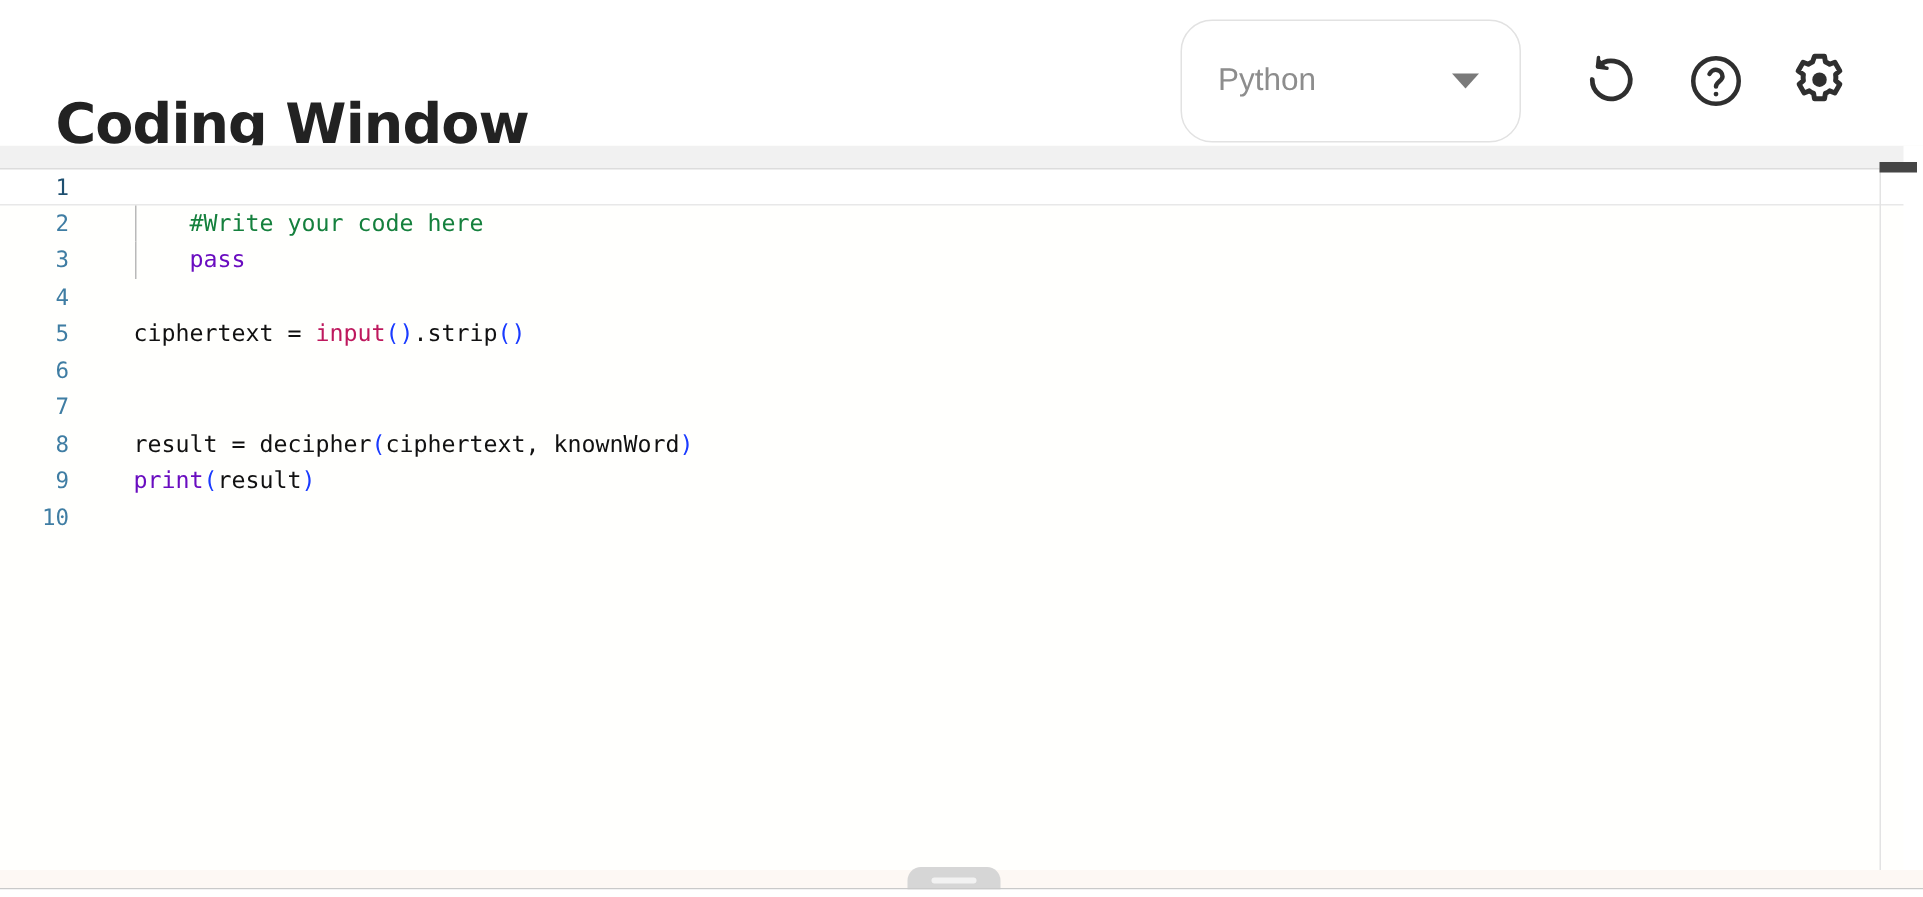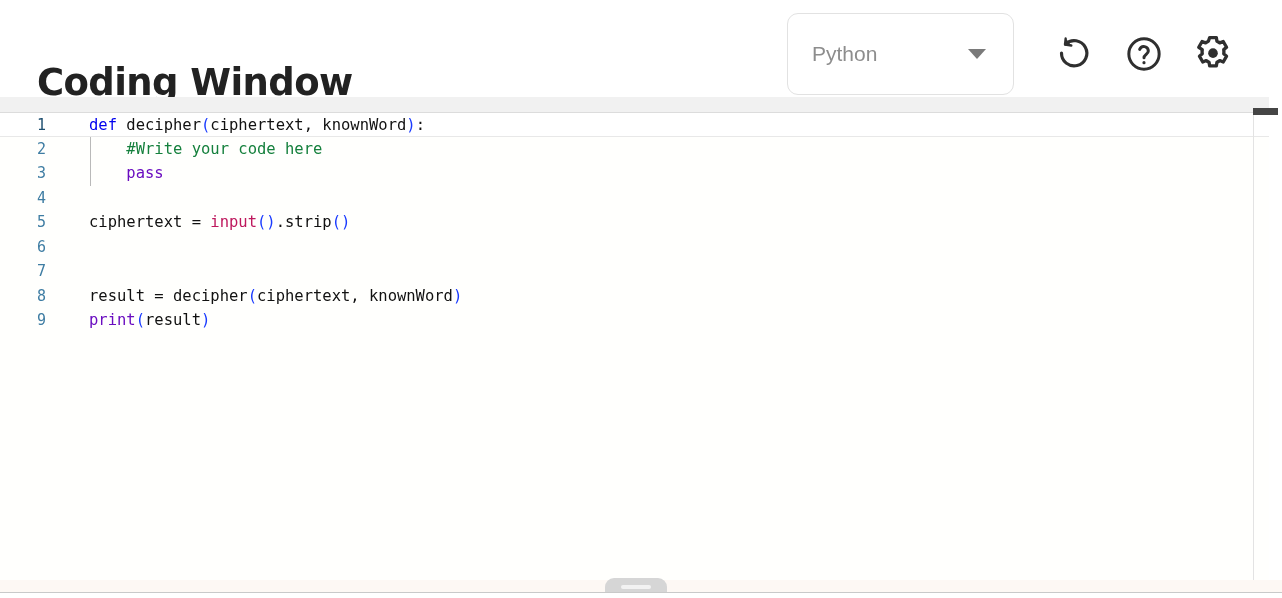--- a/index.html
+++ b/index.html
@@ -46,21 +46,21 @@
     margin-top: 32px;
   }
 
   .lang-select {
     position: absolute;
     left: 787px;
     top: 13px;
     width: 227px;
     height: 82px;
     border: 1px solid #e2e2e2;
-    border-radius: 11px;
+    border-radius: 21px;
     background: #ffffff;
     box-sizing: border-box;
     cursor: pointer;
   }
   .lang-label {
     position: absolute;
     left: 24px;
     top: 50%;
     transform: translateY(-50%);
     font-family: "Liberation Sans", sans-serif;
@@ -304,29 +304,30 @@
         </svg>
       </span>
     </div>
   </div>
 
   <div class="editor">
     <div class="editor-surface"></div>
     <div class="editor-topband"></div>
 
     <div class="code-area" id="code-area">
-        <div class="code-line active"><div class="gutter-num">1</div><div class="line-text"><span class="t-kw">def</span><span class="t-plain"> decipher</span><span class="t-paren">(</span><span class="t-plain">ciphertext, knownWord</span><span class="t-paren">)</span><span class="t-plain">:</span></div></div>
+        <div class="code-line active"><div class="gutter-num">1</div></div>
         <div class="code-line"><div class="gutter-num">2</div><div class="indent-guide"></div><div class="line-text"><span class="t-comment">    #Write your code here</span></div></div>
         <div class="code-line"><div class="gutter-num">3</div><div class="indent-guide"></div><div class="line-text"><span class="t-plain">    </span><span class="t-fnkw">pass</span></div></div>
         <div class="code-line"><div class="gutter-num">4</div><div class="line-text"></div></div>
         <div class="code-line"><div class="gutter-num">5</div><div class="line-text"><span class="t-plain">ciphertext = </span><span class="t-builtin">input</span><span class="t-paren">()</span><span class="t-plain">.strip</span><span class="t-paren">()</span></div></div>
         <div class="code-line"><div class="gutter-num">6</div></div>
         <div class="code-line"><div class="gutter-num">7</div><div class="line-text"></div></div>
         <div class="code-line"><div class="gutter-num">8</div><div class="line-text"><span class="t-plain">result = decipher</span><span class="t-paren">(</span><span class="t-plain">ciphertext, knownWord</span><span class="t-paren">)</span></div></div>
         <div class="code-line"><div class="gutter-num">9</div><div class="line-text"><span class="t-fnkw">print</span><span class="t-paren">(</span><span class="t-plain">result</span><span class="t-paren">)</span></div></div>
+        <div class="code-line"><div class="gutter-num">10</div><div class="line-text"></div></div>
       </div>
 
     <div class="ruler"></div>
     <div class="scrollbar-track"></div>
     <div class="scrollbar-thumb"></div>
   </div>
 
   <div class="footer-band"></div>
   <div class="resize-handle">
     <div class="resize-grip"></div>

